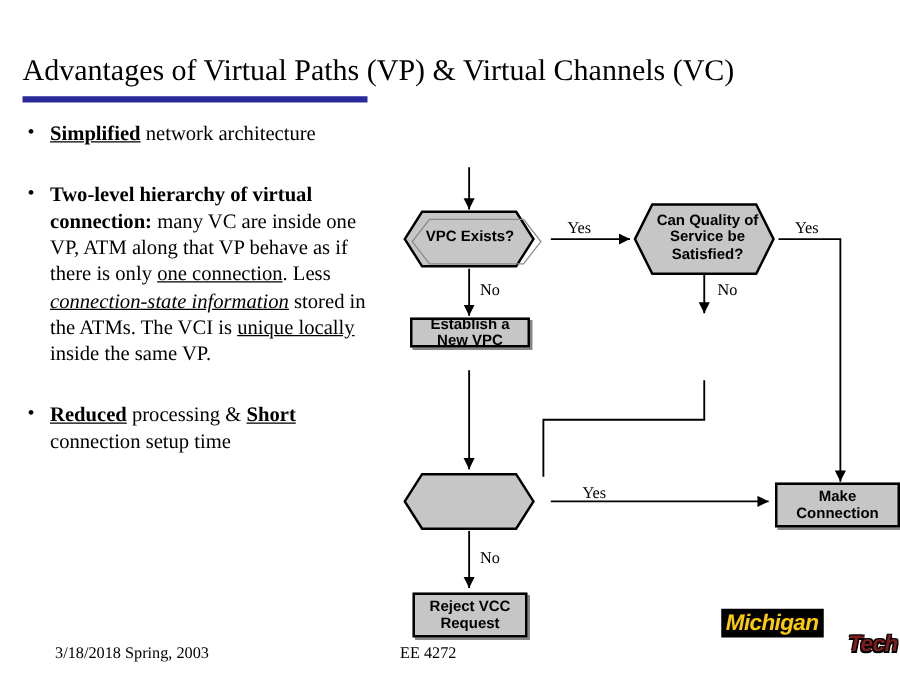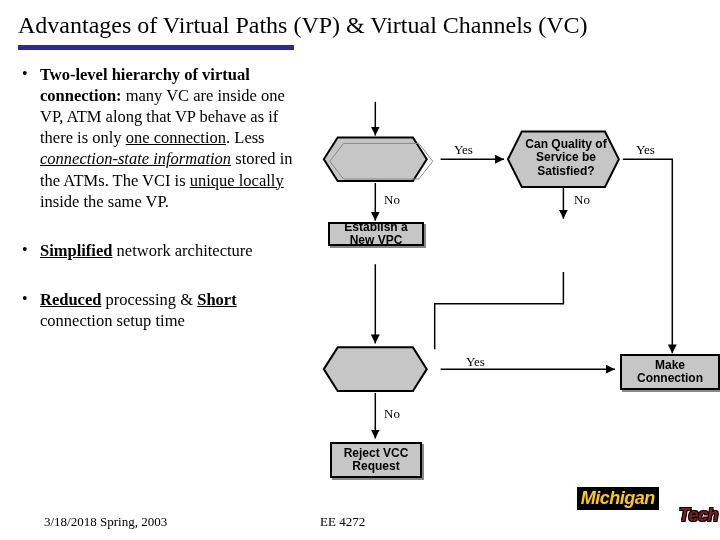--- a/index.html
+++ b/index.html
@@ -14,20 +14,21 @@
   }
   .slide {
     padding: 12px 18px 0 18px;
     height: 100%;
     position: relative;
   }
   .title {
     font-size: 24px;
     font-weight: normal;
     margin-bottom: 6px;
+    margin-top: 32px;
   }
   .rule {
     height: 5px;
     background: #2a2a9a;
     width: 276px;
     margin-left: 0;
     margin-bottom: 14px;
   }
   .content {
     display: flex;
@@ -140,24 +141,24 @@
 <body>
 
 <div class="slide">
   <h1 class="title">Advantages of Virtual Paths (VP) &amp; Virtual Channels (VC)</h1>
   <div class="rule"></div>
 
   <div class="content">
     <div class="left">
       <ul class="bullets">
         <li>
-          <span class="b">Two-level hierarchy of virtual connection:</span><span> many VC  are inside one VP, ATM along that VP behave as if there is only </span><span class="u">one connection</span><span>. Less </span><span class="i u">connection-state information</span><span> stored in the ATMs. The VCI is </span><span class="u">unique locally</span><span> inside the same VP.</span>
+          <span class="b u">Simplified</span><span> network architecture</span>
         </li>
         <li>
-          <span class="b u">Simplified</span><span> network architecture</span>
+          <span class="b">Two-level hierarchy of virtual connection:</span><span> many VC  are inside one VP, ATM along that VP behave as if there is only </span><span class="u">one connection</span><span>. Less </span><span class="i u">connection-state information</span><span> stored in the ATMs. The VCI is </span><span class="u">unique locally</span><span> inside the same VP.</span>
         </li>
         <li>
           <span class="b u">Reduced</span><span> processing  &amp; </span><span class="b u">Short</span><span> connection setup time</span>
         </li>
       </ul>
     </div>
 
     <div class="right">
 
       <svg class="flow" viewBox="0 0 400 440">
@@ -187,20 +188,25 @@
 
         <polygon points="18,94 32,72 108,72 122,94 108,116 32,116" fill="#c6c6c6" stroke="#000" stroke-width="2"></polygon>
         <polygon points="22,94 36,76 112,76 126,94 112,112 36,112" fill="none" stroke="#888" stroke-width="1" transform="translate(2,2)"></polygon>
 
         <polygon points="204,94 218,66 302,66 316,94 302,122 218,122" fill="#c6c6c6" stroke="#000" stroke-width="2"></polygon>
 
         <polygon points="18,306 32,284 108,284 122,306 108,328 32,328" fill="#c6c6c6" stroke="#000" stroke-width="2"></polygon>
       </svg>
 
 
+      <div class="hex" style="left:18px; top:72px; width:104px; height:44px;">
+        <div class="hex-body">
+            <span>VPC Exists?</span>
+          </div>
+      </div>
 
       <div class="hex" style="left:204px; top:66px; width:112px; height:56px;">
         <div class="hex-body">
             <span>Can Quality of Service be Satisfied?</span>
           </div>
       </div>
 
       <div class="box" style="left:22px; top:158px; width:96px; height:24px;">
         <span>Establish a New VPC</span>
       </div>

